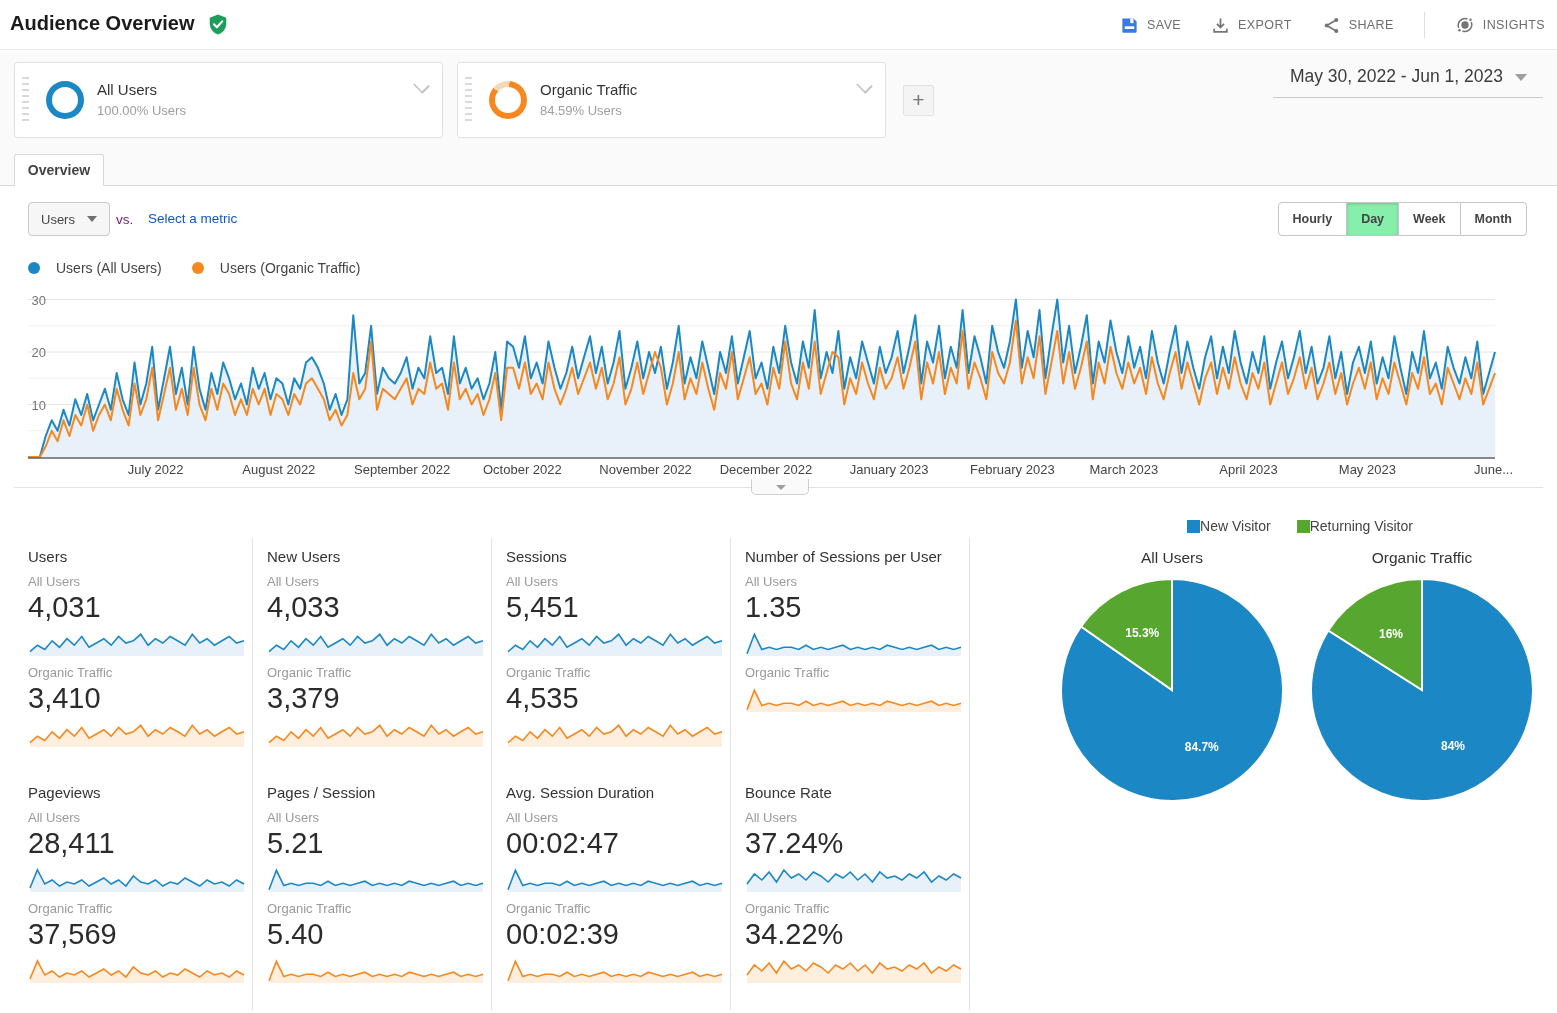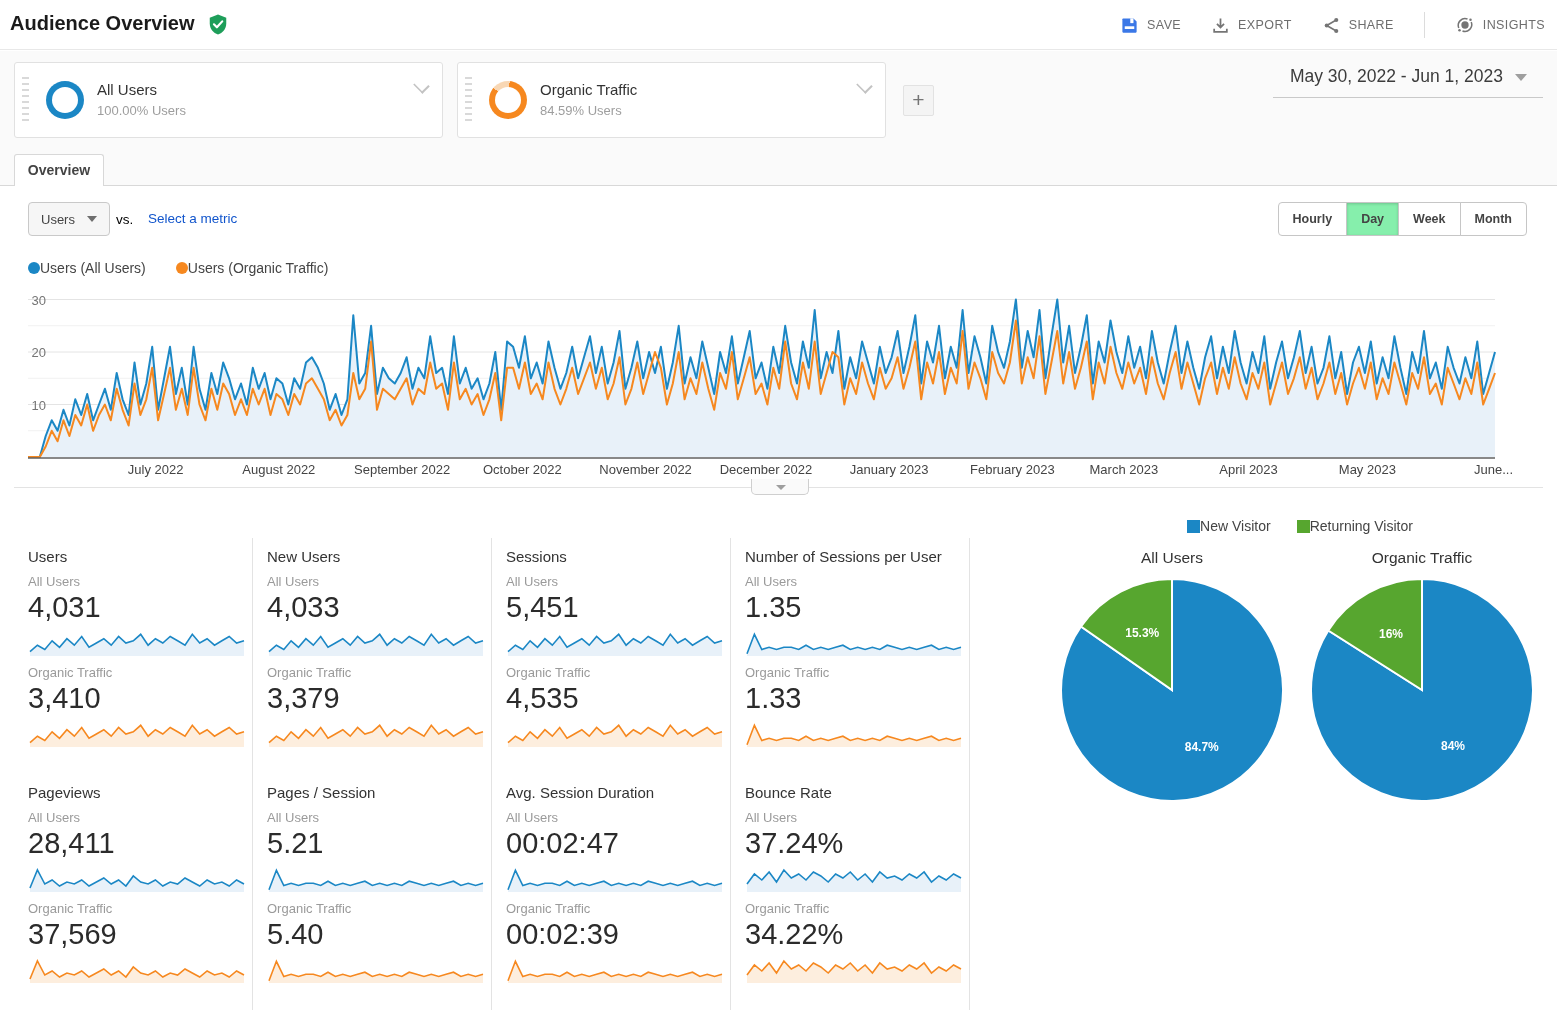--- a/index.html
+++ b/index.html
@@ -30,30 +30,30 @@
   .seg-chevron { position:absolute; right:14px; top:16px; width:13px; height:13px; border-right:2px solid #c3c3c3; border-bottom:2px solid #c3c3c3; transform:rotate(45deg) scale(1,.8); }
   .add-seg-btn { position:absolute; left:903px; top:85px; width:31px; height:31px; background:#f4f4f4; border:1px solid #e2e2e2; border-radius:2px; color:#757575; font-size:21px; line-height:28px; text-align:center; cursor:pointer; }
   .date-range { position:absolute; right:30px; top:66px; font-size:17.5px; color:#3c3c3c; cursor:pointer; }
   .date-caret { display:inline-block; margin-left:12px; width:0; height:0; border-left:6px solid transparent; border-right:6px solid transparent; border-top:7px solid #9e9e9e; vertical-align:middle; }
   .date-underline { position:absolute; right:14px; top:97px; width:270px; height:1px; background:#c9c9c9; }
   
   .tab { position:absolute; left:14px; top:154px; width:90px; height:32px; background:#fff; border:1px solid #d8d8d8; border-bottom:none; border-radius:3px 3px 0 0; font-size:14px; font-weight:bold; color:#444; text-align:center; line-height:31px; cursor:pointer; z-index:2; }
   
   .metric-select { position:absolute; left:28px; top:202px; height:34px; padding:0 12px; background:#f6f6f6; border:1px solid #c9c9c9; border-radius:4px; font-size:13px; color:#444; display:flex; align-items:center; gap:12px; cursor:pointer; }
   .select-caret { width:0; height:0; border-left:5px solid transparent; border-right:5px solid transparent; border-top:6px solid #6e6e6e; }
-  .vs-label { position:absolute; left:116px; top:212px; font-size:13.5px; color:#000000; }
+  .vs-label { position:absolute; left:116px; top:212px; font-size:13.5px; color:#701a75; }
   .select-metric-link { position:absolute; left:148px; top:211px; font-size:13.5px; cursor:pointer; }
   .granularity { position:absolute; right:30px; top:202px; display:flex; }
   .gran-btn { height:34px; padding:0 14px; background:#fff; border:1px solid #c6c6c6; margin-left:-1px; font-size:12.5px; font-weight:bold; color:#444; line-height:32px; cursor:pointer; }
   .gran-btn:first-child { border-radius:4px 0 0 4px; margin-left:8px; }
   .gran-btn:last-child { border-radius:0 4px 4px 0; }
   .gran-btn.active { background:#86efac; box-shadow:inset 0 1px 3px rgba(0,0,0,.18); }
   
   .chart-legend { position:absolute; left:28px; top:260px; display:flex; gap:30px; align-items:center; }
-  .chart-legend .item { display:flex; align-items:center; gap:0; }
+  .chart-legend .item { display:flex; align-items:center; gap:16px; }
   .chart-legend .dot { width:12px; height:12px; border-radius:50%; }
   .chart-legend .txt { font-size:14px; color:#444; }
   #main-chart { position:absolute; left:0; top:278px; }
   .chart-bottom-line { position:absolute; left:14px; top:487px; width:1529px; height:1px; background:#e3e3e3; }
   .collapse-tab { position:absolute; left:751px; top:479px; width:58px; height:16px; background:#fafafa; border:1px solid #cfcfcf; border-top:none; border-radius:0 0 5px 5px; cursor:pointer; }
   .collapse-tab .tri { position:absolute; left:24px; top:6px; width:0; height:0; border-left:5px solid transparent; border-right:5px solid transparent; border-top:5px solid #9e9e9e; }
   
   .metric-grid { position:absolute; left:14px; top:538px; width:957px; display:grid; grid-template-columns:repeat(4,239px); grid-auto-rows:236px; }
   .metric-cell { border-right:1px solid #e3e3e3; padding:10px 10px 0 14px; overflow:hidden; }
   .metric-title { font-size:15px; color:#333; margin-bottom:9px; white-space:nowrap; }
@@ -246,21 +246,20 @@
       </div>
       <div class="metric-cell">
         <div class="metric-title">Number of Sessions per User</div>
         <div class="metric-sublabel">All Users</div>
         <div class="metric-value">1.35</div>
         <svg width="218" height="30">
           <path d="M2,28 L2.0,25.8 L9.4,6.3 L16.8,21.5 L24.1,19.3 L31.5,21.5 L38.9,19.3 L46.3,19.3 L53.7,21.5 L61.0,17.2 L68.4,21.5 L75.8,19.3 L83.2,21.5 L90.6,19.3 L97.9,17.2 L105.3,21.5 L112.7,19.3 L120.1,21.5 L127.4,19.3 L134.8,21.5 L142.2,17.2 L149.6,19.3 L157.0,21.5 L164.3,19.3 L171.7,21.5 L179.1,19.3 L186.5,17.2 L193.9,21.5 L201.2,19.3 L208.6,21.5 L216.0,19.3 L216,28 Z" fill="#e8f1f9" stroke="none"></path>
           <polyline points="2.0,25.8 9.4,6.3 16.8,21.5 24.1,19.3 31.5,21.5 38.9,19.3 46.3,19.3 53.7,21.5 61.0,17.2 68.4,21.5 75.8,19.3 83.2,21.5 90.6,19.3 97.9,17.2 105.3,21.5 112.7,19.3 120.1,21.5 127.4,19.3 134.8,21.5 142.2,17.2 149.6,19.3 157.0,21.5 164.3,19.3 171.7,21.5 179.1,19.3 186.5,17.2 193.9,21.5 201.2,19.3 208.6,21.5 216.0,19.3" fill="none" stroke="#1b87c5" stroke-width="1.6"></polyline>
         </svg>
         <div class="metric-sublabel">Organic Traffic</div>
-        <div class="metric-value">1.33</div>
         <svg width="218" height="30">
           <path d="M2,28 L2.0,25.8 L9.4,6.3 L16.8,21.5 L24.1,19.3 L31.5,21.5 L38.9,19.3 L46.3,19.3 L53.7,21.5 L61.0,17.2 L68.4,21.5 L75.8,19.3 L83.2,21.5 L90.6,19.3 L97.9,17.2 L105.3,21.5 L112.7,19.3 L120.1,21.5 L127.4,19.3 L134.8,21.5 L142.2,17.2 L149.6,19.3 L157.0,21.5 L164.3,19.3 L171.7,21.5 L179.1,19.3 L186.5,17.2 L193.9,21.5 L201.2,19.3 L208.6,21.5 L216.0,19.3 L216,28 Z" fill="#fdeede" stroke="none"></path>
           <polyline points="2.0,25.8 9.4,6.3 16.8,21.5 24.1,19.3 31.5,21.5 38.9,19.3 46.3,19.3 53.7,21.5 61.0,17.2 68.4,21.5 75.8,19.3 83.2,21.5 90.6,19.3 97.9,17.2 105.3,21.5 112.7,19.3 120.1,21.5 127.4,19.3 134.8,21.5 142.2,17.2 149.6,19.3 157.0,21.5 164.3,19.3 171.7,21.5 179.1,19.3 186.5,17.2 193.9,21.5 201.2,19.3 208.6,21.5 216.0,19.3" fill="none" stroke="#f6881f" stroke-width="1.6"></polyline>
         </svg>
       </div>
       <div class="metric-cell">
         <div class="metric-title">Pageviews</div>
         <div class="metric-sublabel">All Users</div>
         <div class="metric-value">28,411</div>
         <svg width="218" height="30">

